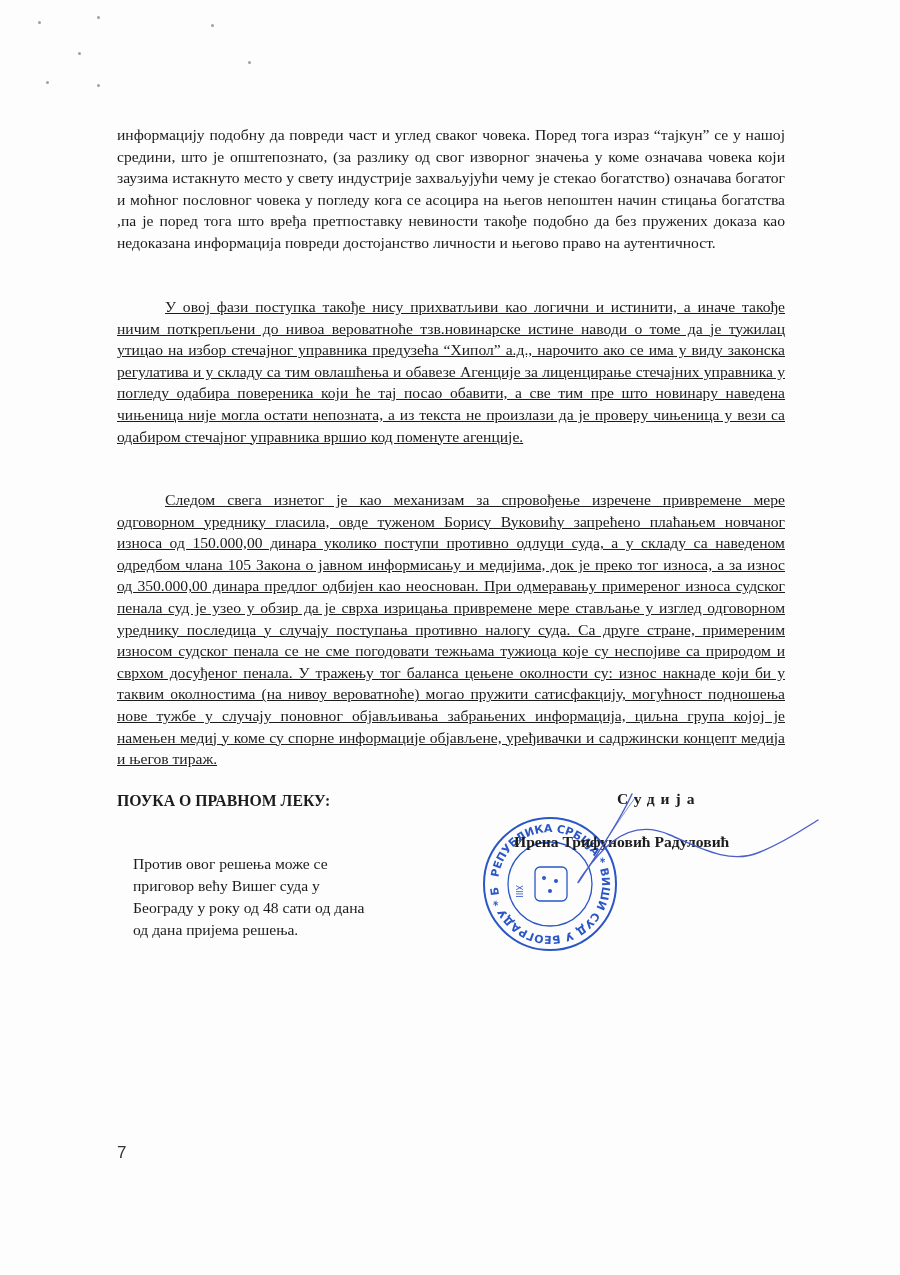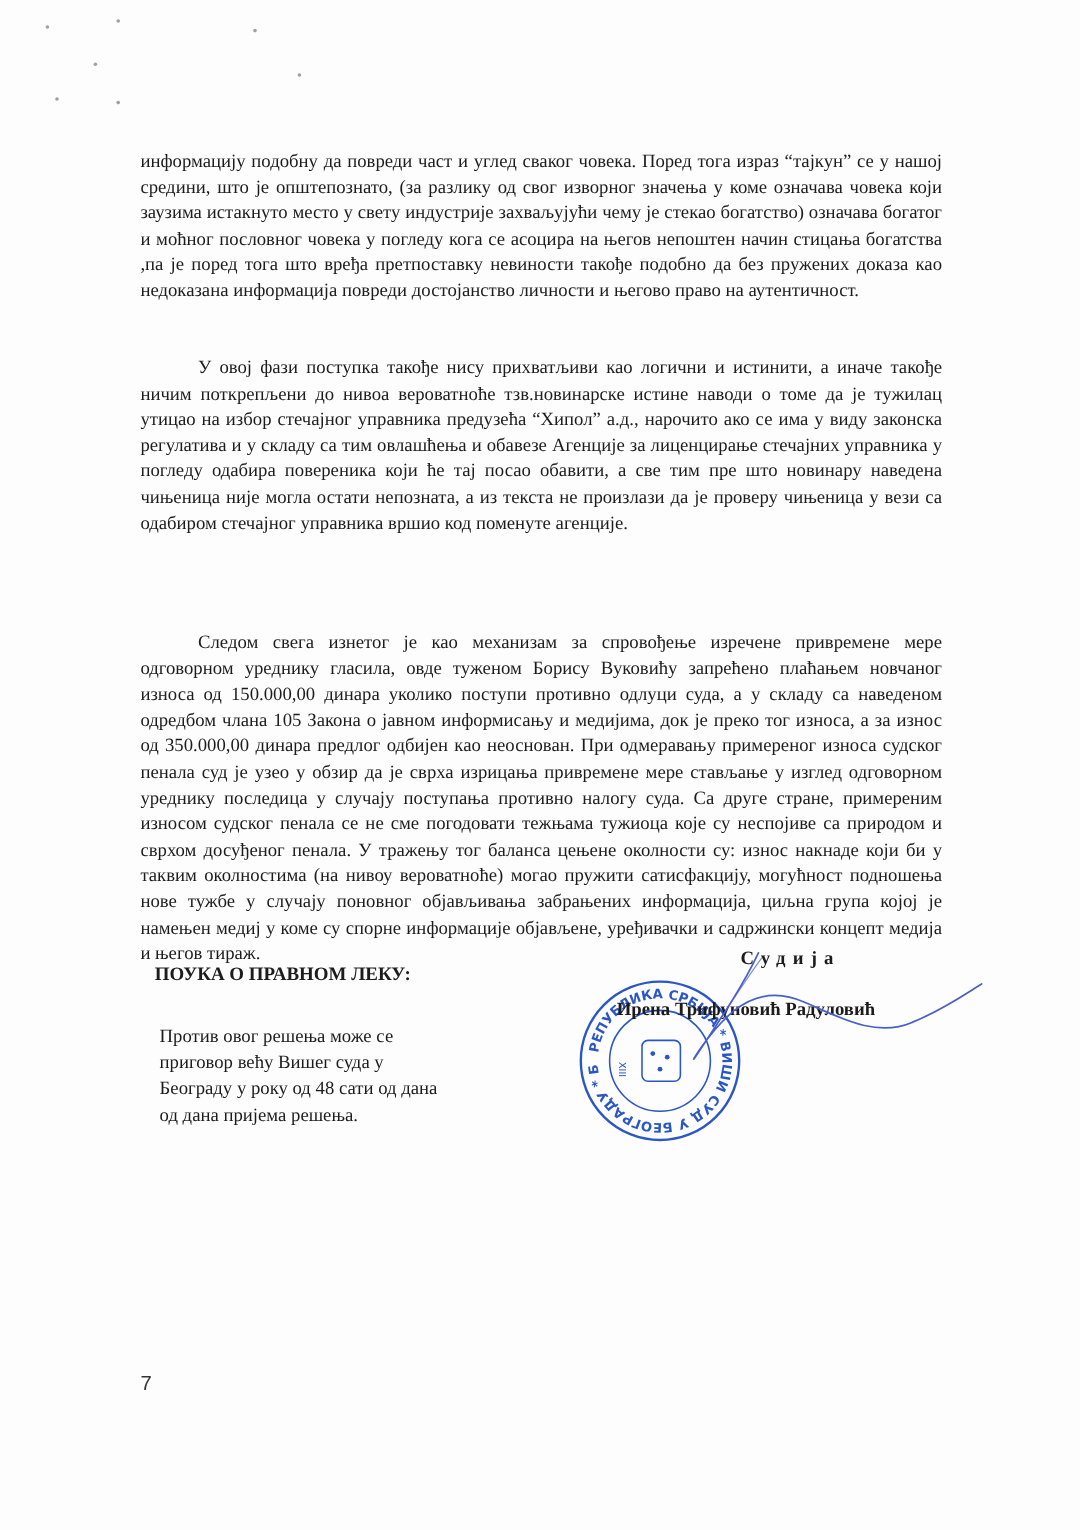--- a/index.html
+++ b/index.html
@@ -6,26 +6,26 @@
   body {
     width: 900px; height: 1275px; background: #fdfdfd; position: relative; overflow: hidden;
     font-family: "Liberation Serif", serif; color: #1c1c1c;
   }
   .page { position: absolute; left: 0; top: 0; width: 900px; height: 1275px; }
   .speck { position: absolute; width: 3px; height: 3px; border-radius: 50%; background: #777; opacity: .7; }
   .para {
     position: absolute; left: 117px; width: 668px;
     font-size: 15.6px; line-height: 21.6px; text-align: justify; margin: 0;
   }
-  .para.indent { text-indent: 48px; }
+  .para.indent { text-indent: 48px; text-decoration: underline; }
   #p1 { top: 124px; }
   #p2 { top: 296px; }
-  #p3 { top: 489px; margin-top: 36px; }
+  #p3 { top: 489px; }
   .heading {
-    position: absolute; left: 117px; top: 792px; font-weight: bold; font-size: 15.8px; margin: 12px;
+    position: absolute; left: 117px; top: 792px; font-weight: bold; font-size: 15.8px; margin: 0;
   }
   .remedy {
     position: absolute; left: 117px; top: 837px; width: 250px; font-size: 15.6px; line-height: 22px; margin: 16px;
   }
   .judge-title {
     position: absolute; left: 617px; top: 790px; font-weight: bold; font-size: 15.6px; letter-spacing: 6px; text-align: right;
   }
   .judge-name {
     position: absolute; left: 514px; top: 833px; font-weight: bold; font-size: 15.6px; z-index: 2;
   }

